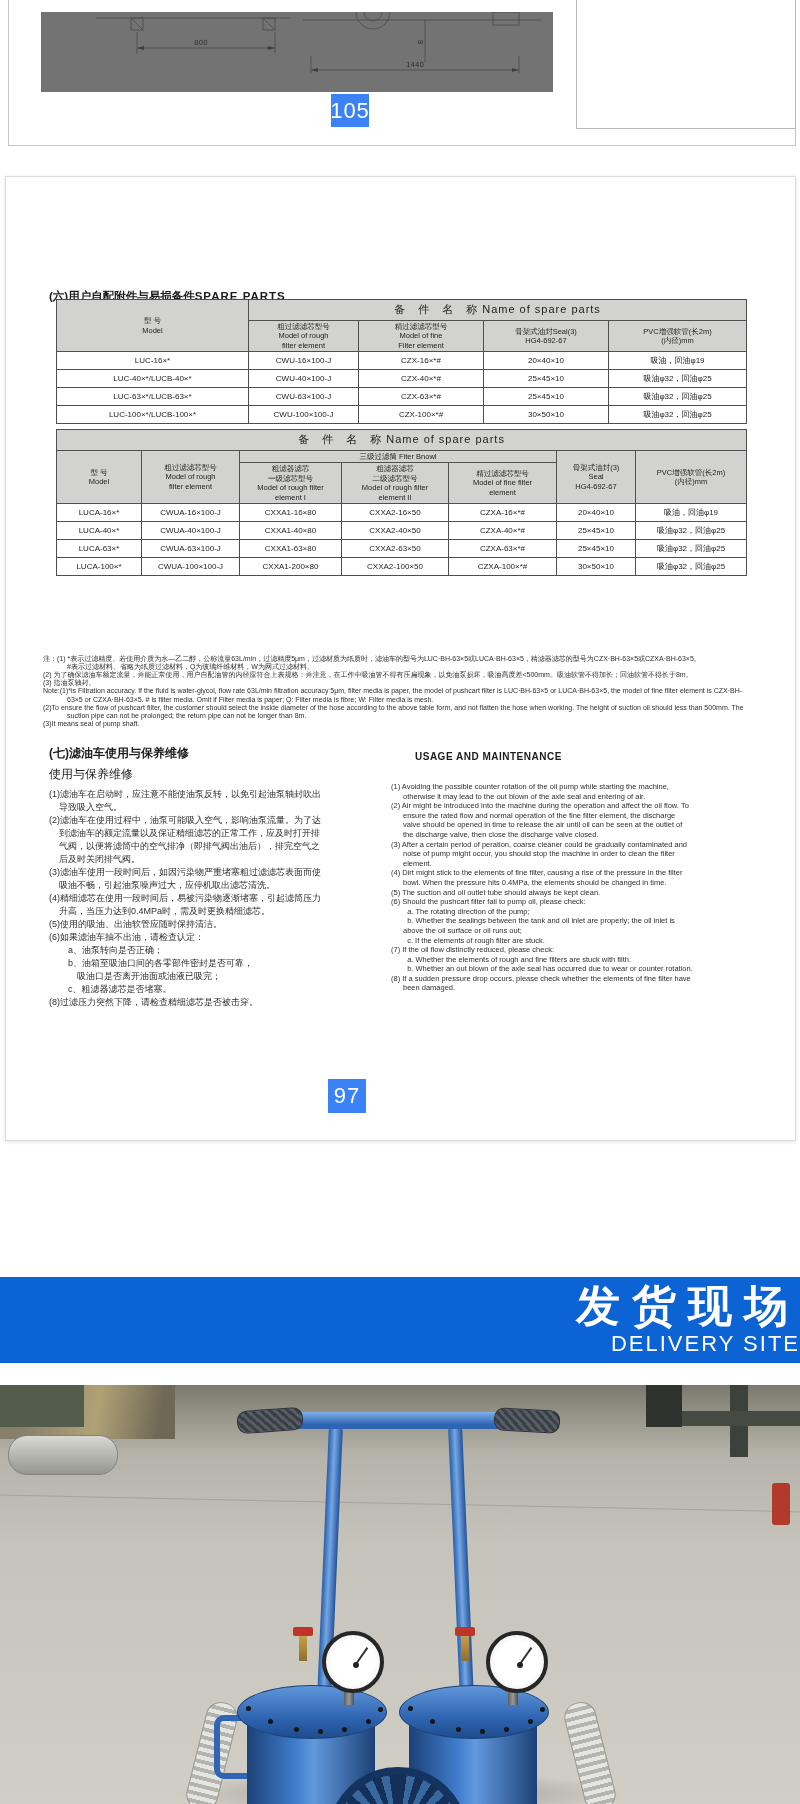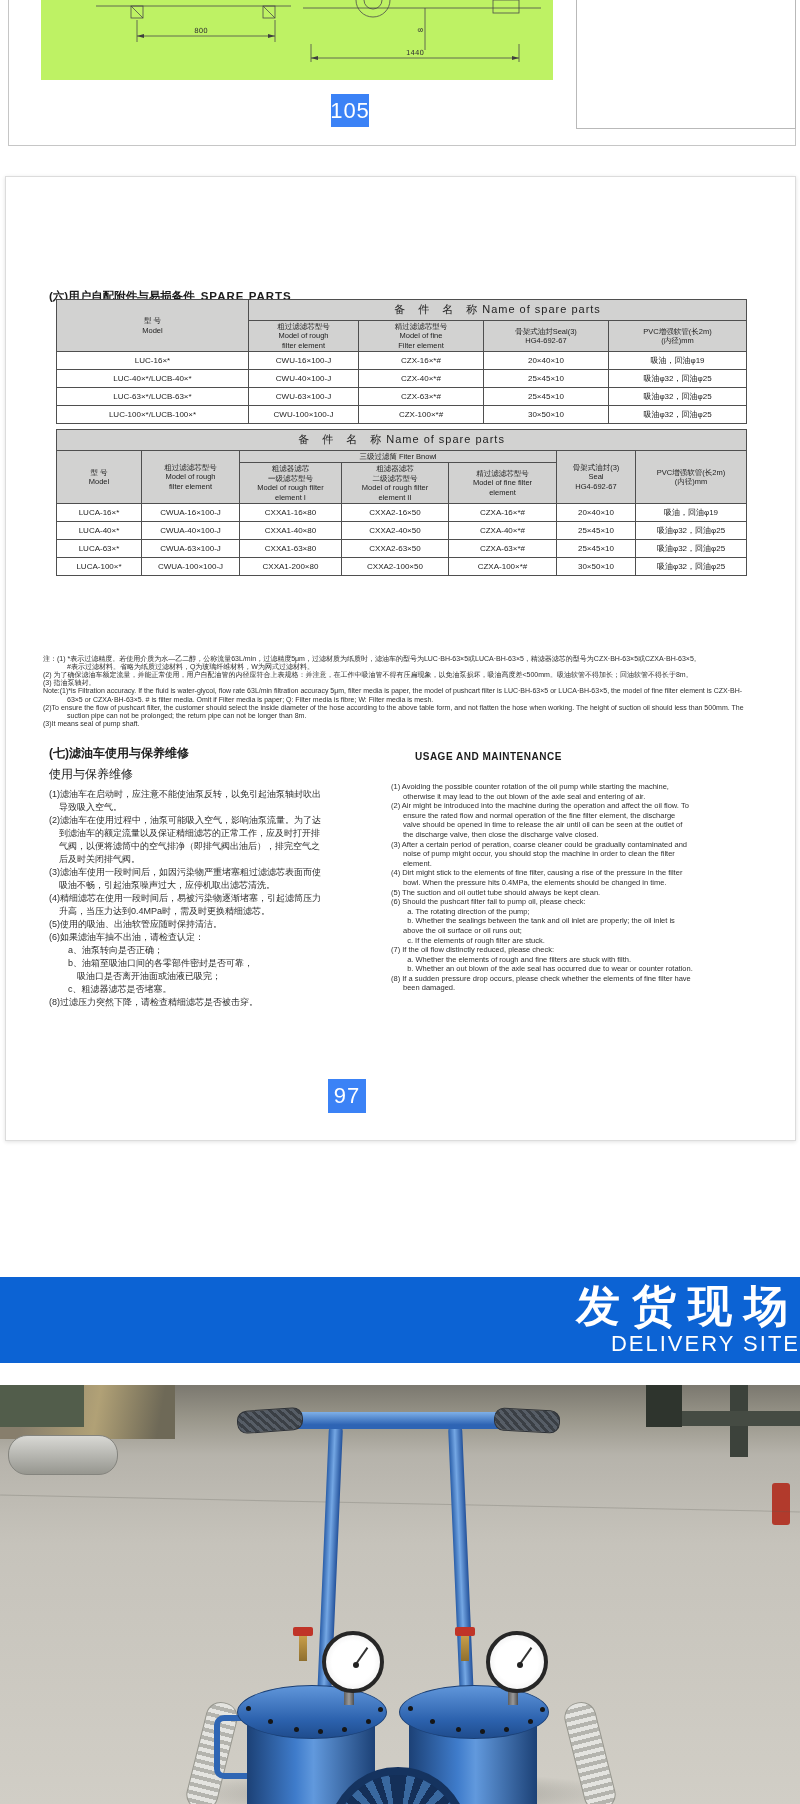--- a/index.html
+++ b/index.html
@@ -1,32 +1,32 @@
 <!DOCTYPE html>
 <html><head>
 <meta charset="utf-8">
 <style>
   html,body{margin:0;padding:0;background:#fff;}
   #root{position:relative;width:800px;height:1804px;overflow:hidden;background:#fff;
         font-family:"Liberation Sans","DejaVu Sans",sans-serif;color:#222;}
   .card{position:absolute;background:#fff;}
   
   .card1{left:8px;top:0;width:786px;height:145px;border:1px solid #c6c6c6;border-top:none;}
-  .draw-box{position:absolute;left:32px;top:0;width:512px;height:80px;background:#bef264;}
+  .draw-box{position:absolute;left:32px;top:12px;width:512px;height:80px;background:#737373;}
   .right-box{position:absolute;left:567px;top:0;width:218px;height:128px;background:#fff;
              border:1px solid #b9b9b9;border-top:none;}
   .badge{position:absolute;background:#3b82f6;color:#fff;display:flex;align-items:center;
          justify-content:center;font-size:22px;letter-spacing:1px;}
   .badge105{left:322px;top:94px;width:38px;height:33px;}
   .dim{font-size:7px;fill:#333;font-family:"DejaVu Sans",sans-serif;}
   
   .card2{left:5px;top:176px;width:789px;height:963px;border:1px solid #dcdcdc;
          box-shadow:0 1px 4px rgba(0,0,0,.12);}
   .sec-title{position:absolute;left:43px;top:100px;font-size:11.5px;font-weight:bold;color:#1c1c1c;}
-  .sec-title .en{margin-left:6px;letter-spacing:1px;text-align:center;}
+  .sec-title .en{letter-spacing:1px;text-align:center;}
   table.spec{position:absolute;border-collapse:collapse;table-layout:fixed;background:#fff;}
   table.spec th,table.spec td{border:1px solid #4f4f4f;text-align:center;vertical-align:middle;
      padding:1px 2px;overflow:hidden;}
   table.spec th{background:#d2d2d1;font-weight:normal;font-size:7.5px;line-height:1.25;
      white-space:pre-line;color:#222;}
   table.spec th.grp{font-size:11px;letter-spacing:1px;height:18px;}
   table.spec td{font-size:8px;height:15px;color:#222;background:#fff;white-space:nowrap;}
   .t1{left:50px;top:122px;width:690px;}
   .t2{left:50px;top:252px;width:690px;}
   .t2 td{height:22px;}

